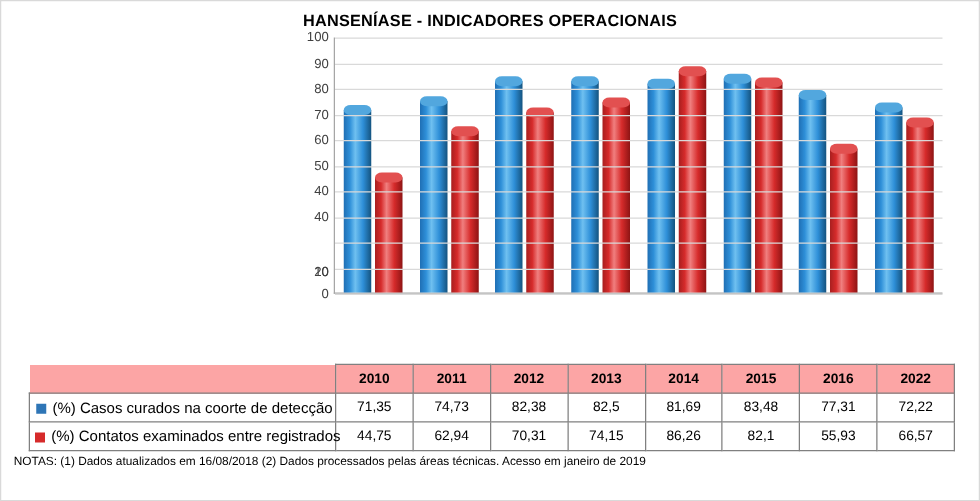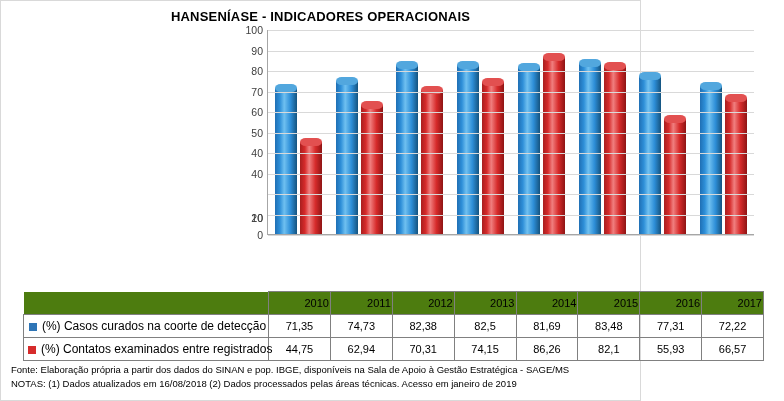--- a/index.html
+++ b/index.html
@@ -3,21 +3,21 @@
 <meta charset="utf-8">
 <style>
   html,body{margin:0;padding:0;}
   body{
     width:784px;height:401px;
     background:#ffffff;
     font-family:"Liberation Sans", sans-serif;
     color:#000;
     overflow:hidden;
   }
-  .page{position:relative;width:641px;height:401px;box-sizing:border-box;border:1px solid #d9d9d9;}
+  .page{position:relative;width:784px;height:401px;box-sizing:border-box;border:1px solid #d9d9d9;}
 
   
   .titles{padding-top:8px;text-align:center;}
   .title-1{font-size:13px;font-weight:bold;letter-spacing:.2px;}
   .title-2{font-size:15px;font-weight:bold;margin-top:5px;line-height:1.3;padding:0 60px;}
 
   
   .plot-wrap{position:relative;margin-top:6px;height:212px;}
   .plot{
     position:absolute;left:266px;top:0;width:487px;height:205px;
@@ -38,21 +38,21 @@
   }
   .bar.blue{background:linear-gradient(to right,#1f6fb4 0%,#2e8fd8 22%,#6fc0f0 42%,#2e8fd8 70%,#14537f 100%);}
   .bar.blue .top{background:#52a7de;}
   .bar.red{background:linear-gradient(to right,#a81f1f 0%,#d62b2b 22%,#f07f7f 42%,#d62b2b 70%,#8e1414 100%);}
   .bar.red .top{background:#e25050;}
 
   
   .table-wrap{position:absolute;left:22px;top:290px;width:741px;}
   table{border-collapse:collapse;width:100%;table-layout:fixed;font-size:11px;}
   th,td{border:1px solid #808080;height:20px;}
-  .hdr td{text-align:right;font-weight:normal;background:#4d7c0f;}
+  .hdr td{text-align:center;font-weight:bold;background:#fca5a5;}
   .lblcell{width:245px;padding-left:4px;text-align:center;font-size:12px;white-space:nowrap;}
   .valcell{text-align:center;}
   .swatch{display:inline-block;width:8px;height:8px;margin-right:5px;vertical-align:middle;}
   .sw-blue{background:#2e75b6;}
   .sw-red{background:#d62b2b;}
 
   
   .footer{position:absolute;left:10px;top:362px;font-size:9.5px;line-height:1.45;color:#000;}
 </style>
 </head>
@@ -166,21 +166,21 @@
       <tbody id="tbody">
           <tr class="hdr">
             <td style="border: none;"></td>
             <td>2010</td>
             <td>2011</td>
             <td>2012</td>
             <td>2013</td>
             <td>2014</td>
             <td>2015</td>
             <td>2016</td>
-            <td>2017</td>
+            <td>2022</td>
           </tr>
           <tr>
             <td class="lblcell"><span class="swatch sw-blue"></span>(%) Casos curados na coorte de detecção</td>
             <td class="valcell">71,35</td>
             <td class="valcell">74,73</td>
             <td class="valcell">82,38</td>
             <td class="valcell">82,5</td>
             <td class="valcell">81,69</td>
             <td class="valcell">83,48</td>
             <td class="valcell">77,31</td>
@@ -195,17 +195,16 @@
             <td class="valcell">86,26</td>
             <td class="valcell">82,1</td>
             <td class="valcell">55,93</td>
             <td class="valcell">66,57</td>
           </tr>
         </tbody>
     </table>
   </div>
 
   <div class="footer">
-    <div>Fonte:  Elaboração própria a partir dos dados do SINAN  e  pop. IBGE, disponíveis na Sala de Apoio à Gestão Estratégica -  SAGE/MS</div>
     <div>NOTAS:  (1) Dados atualizados em 16/08/2018 (2) Dados processados pelas áreas técnicas. Acesso em janeiro de 2019</div>
   </div>
 
 </div>
 
 </body></html>

